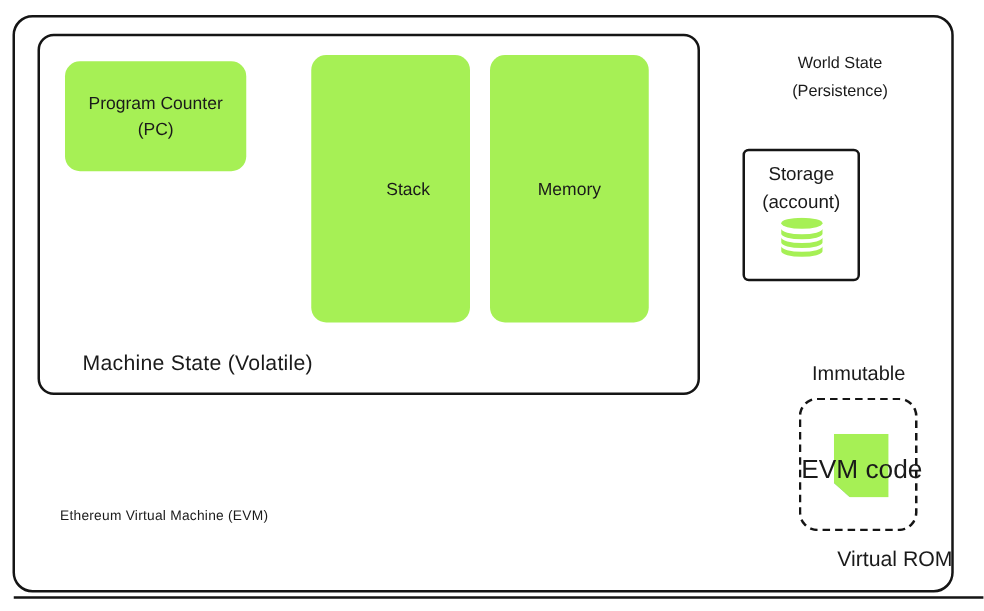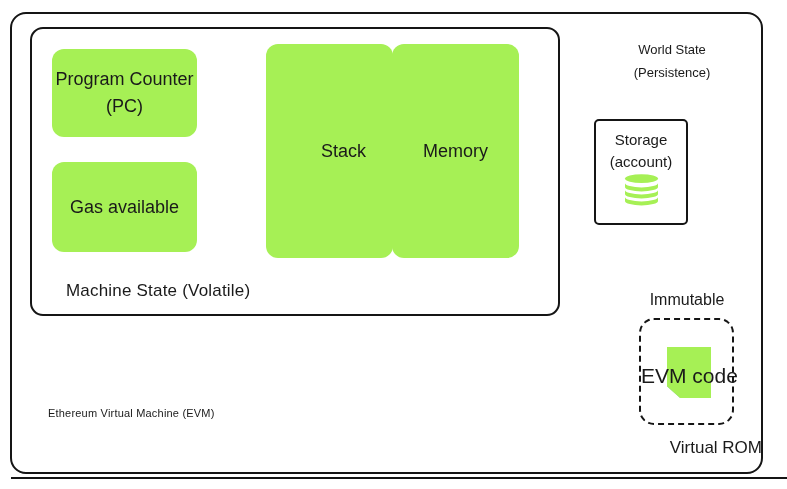--- a/index.html
+++ b/index.html
@@ -53,26 +53,26 @@
     white-space: nowrap;
   }
   .green-box {
     background: var(--box-green);
     border-radius: 12px;
     display: flex;
     flex-direction: column;
     align-items: center;
     justify-content: center;
     text-align: center;
-    font-size: 18px;
+    font-size: 14px;
     line-height: 1.5;
   }
   .pc-box     { left: 20px;  top: 20px;  width: 145px; height: 88px; }
   .gas-box    { left: 20px;  top: 133px; width: 145px; height: 90px; }
-  .stack-box  { left: 234px; top: 15px;  width: 127px; height: 214px; padding-left: 28px; }
+  .stack-box  { left: 217px; top: 15px;  width: 127px; height: 214px; padding-left: 28px; }
   .memory-box { left: 360px; top: 15px;  width: 127px; height: 214px; }
 
   
   .world-state-label {
     left: 565px; top: 25px; width: 190px;
     text-align: center;
     font-size: 13px;
     line-height: 1.75;
   }
   .storage-box {
@@ -141,23 +141,20 @@
 
   <div class="abs evm-box">
 
     <div class="abs machine-box">
 
       <div class="abs green-box pc-box">
         <span>Program Counter</span>
         <span>(PC)</span>
       </div>
 
-      <div class="abs green-box gas-box">
-        <span>Gas available</span>
-      </div>
 
       <div class="abs green-box stack-box">
         <span>Stack</span>
       </div>
 
       <div class="abs green-box memory-box">
         <span>Memory</span>
       </div>
 
       <div class="abs machine-label">Machine State (Volatile)</div>

